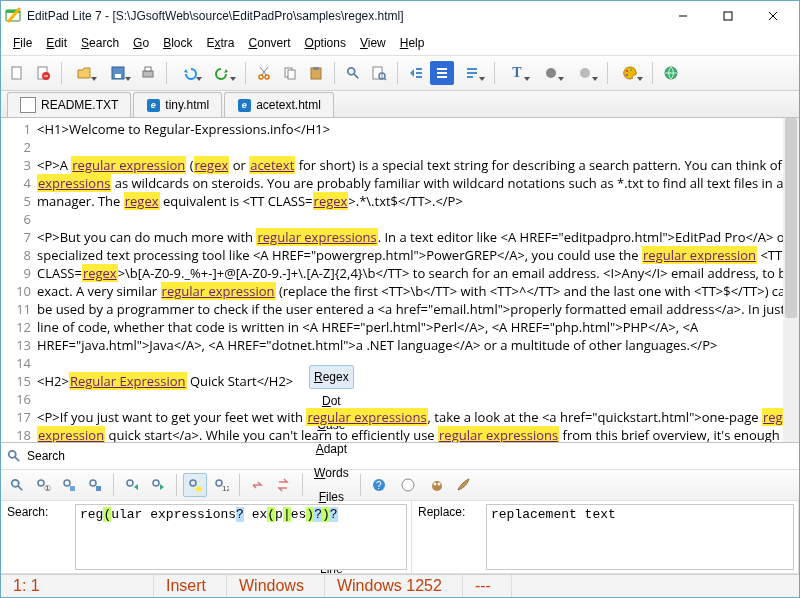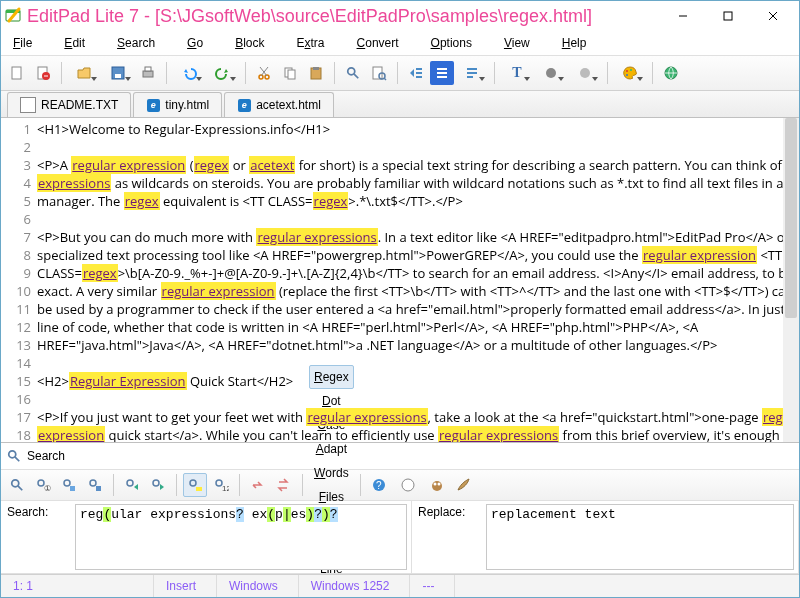--- a/index.html
+++ b/index.html
@@ -1,22 +1,22 @@
 <!DOCTYPE html>
 <html><head>
 <meta charset="utf-8">
 <style>
   html, body { margin:0; padding:0; font-family: "Segoe UI", Tahoma, sans-serif; font-size:12px; background:#fff; color:#000; }
   .window { width:800px; height:598px; display:flex; flex-direction:column; border:1px solid #6aa8c8; box-sizing:border-box; overflow:hidden; position:relative; }
   .titlebar { height:30px; background:#fff; display:flex; align-items:center; padding:0 4px; }
-  .titlebar .title { flex:1; padding-left:4px; font-size:18px; color:#ec4899; white-space:nowrap; overflow:hidden; }
+  .titlebar .title { flex:1; padding-left:4px; font-size:12px; color:#0f172a; white-space:nowrap; overflow:hidden; }
   .titlebar .wcontrols { display:flex; }
   .wbtn { width:45px; height:28px; display:flex; align-items:center; justify-content:center; }
   .wbtn svg { width:10px; height:10px; }
-  .menubar { height:20px; display:flex; align-items:center; padding:2px 6px; gap:20px; border-bottom:1px solid #e0e0e0; }
+  .menubar { height:20px; display:flex; align-items:center; padding:2px 6px; gap:2px; border-bottom:1px solid #e0e0e0; }
   .menuitem { padding:2px 6px; cursor:default; }
   .menuitem u { text-decoration:underline; }
   .toolbar { height:34px; display:flex; align-items:center; padding:0 4px; gap:2px; border-bottom:1px solid #d0d0d0; background:linear-gradient(#fdfdfd,#f1f1f1); }
   .tbtn { width:22px; height:22px; display:flex; align-items:center; justify-content:center; border:1px solid transparent; border-radius:2px; }
   .tbtn.dd { width:30px; position:relative; }
   .tbtn .caret { position:absolute; right:2px; bottom:3px; width:0;height:0;border-left:3px solid transparent;border-right:3px solid transparent;border-top:4px solid #555; }
   .sep { width:1px; height:22px; background:#ccc; margin:0 4px; }
   .tabbar { height:26px; display:flex; align-items:flex-end; padding-left:6px; background:linear-gradient(#f8f8f8,#ececec); border-bottom:1px solid #c0c0c0; }
   .tab { display:flex; align-items:center; gap:5px; height:24px; padding:0 12px; border:1px solid #c0c0c0; border-bottom:none; border-radius:3px 3px 0 0; margin-right:2px; background:#f4f4f4; }
   .tab.active { background:#fff; height:26px; }
@@ -37,21 +37,21 @@
   .stbtn u { text-decoration:underline; }
   .searchfields { display:flex; height:72px; border-bottom:1px solid #e0e0e0; }
   .sfcol { display:flex; border-right:1px solid #e0e0e0; }
   .sfcol.left { width:410px; }
   .sfcol.right { flex:1; }
   .sflabel { width:62px; padding:4px 6px; font-size:12px; }
   .sfinput { flex:1; margin:3px 4px 3px 0; border:1px solid #c8c8c8; background:#fff; padding:2px 4px; font-family:Consolas,"Courier New",monospace; font-size:13px; overflow:hidden; }
   .sfinput .rx-group { background:#c3ff6a; }
   .sfinput .rx-quant { background:#b7e0ff; }
   .statusbar { height:22px; display:flex; align-items:center; background:#f4f4f4; border-top:1px solid #d0d0d0; }
-  .statcell { padding:0 20px 0 12px; border-right:1px solid #ddd; height:100%; display:flex; align-items:center; font-size:12px; color:#8b5cf6; }
+  .statcell { padding:0 20px 0 12px; border-right:1px solid #ddd; height:100%; display:flex; align-items:center; font-size:16px; color:#c2410c; }
   .magnifier { width:14px; height:14px; }
   .scrolltrack { position:absolute; right:0; top:0; bottom:0; width:16px; background:#f0f0f0; }
   .scrollthumb { position:absolute; left:2px; right:2px; top:0; height:200px; background:#cfcfcf; border-radius:2px; }
 </style>
 </head>
 <body>
 
 <div class="window">
 
   <div class="titlebar">

